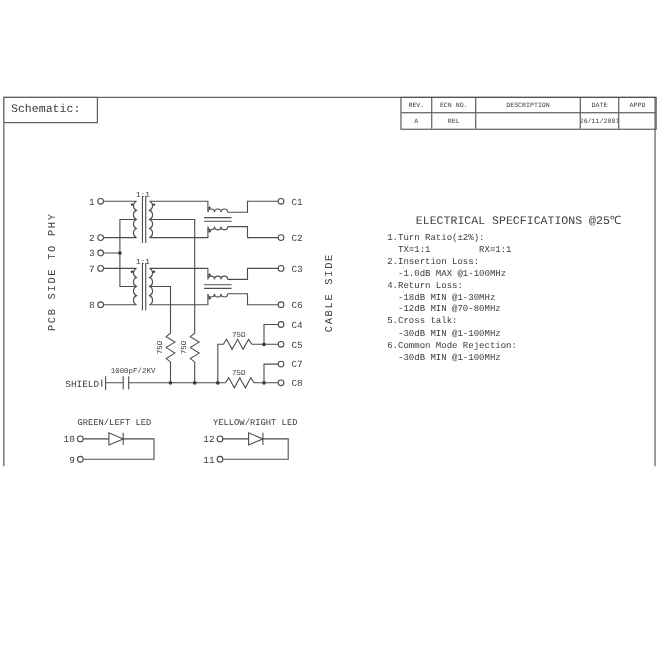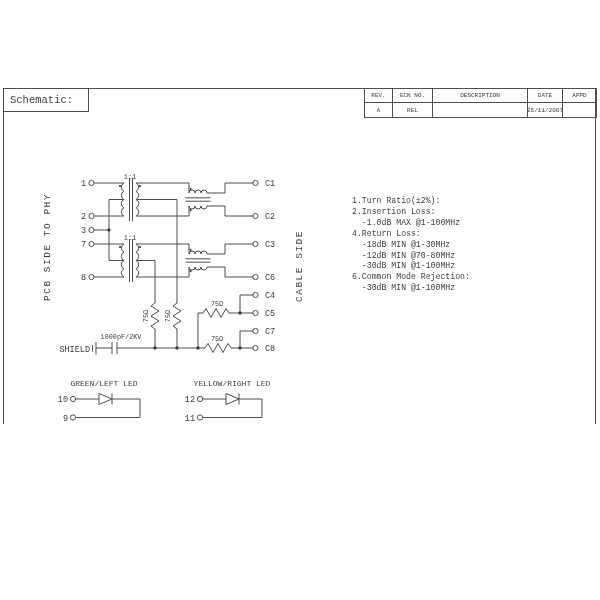--- a/index.html
+++ b/index.html
@@ -182,26 +182,29 @@
       <text x="104" y="386" font-size="8" text-anchor="middle">GREEN/LEFT LED</text>
       <text x="232" y="386" font-size="8" text-anchor="middle">YELLOW/RIGHT LED</text>
       <text x="68" y="402" font-size="8.5" text-anchor="end">10</text>
       <text x="68" y="420.5" font-size="8.5" text-anchor="end">9</text>
       <text x="195" y="402" font-size="8.5" text-anchor="end">12</text>
       <text x="195" y="420.5" font-size="8.5" text-anchor="end">11</text>
     </g>
   </svg>
 
   <div class="specs">
+    <div class="title">ELECTRICAL SPECFICATIONS @25℃</div>
     <div class="spec-line">1.Turn Ratio(±2%):</div>
+    <div class="spec-line">  TX=1:1         RX=1:1</div>
     <div class="spec-line">2.Insertion Loss:</div>
     <div class="spec-line">  -1.0dB MAX @1-100MHz</div>
     <div class="spec-line">4.Return Loss:</div>
     <div class="spec-line">  -18dB MIN @1-30MHz</div>
     <div class="spec-line">  -12dB MIN @70-80MHz</div>
+    <div class="spec-line">5.Cross talk:</div>
     <div class="spec-line">  -30dB MIN @1-100MHz</div>
     <div class="spec-line">6.Common Mode Rejection:</div>
     <div class="spec-line">  -30dB MIN @1-100MHz</div>
   </div>
 
   <div class="rohs">
     <svg width="69" height="66" viewBox="0 0 69 66">
       <path d="M6,40 L21,28 L31,43 L58,10 L67,19 L32,63 Z" fill="#00d2d2"></path>
     </svg>
     <div class="name">RoHS</div>

